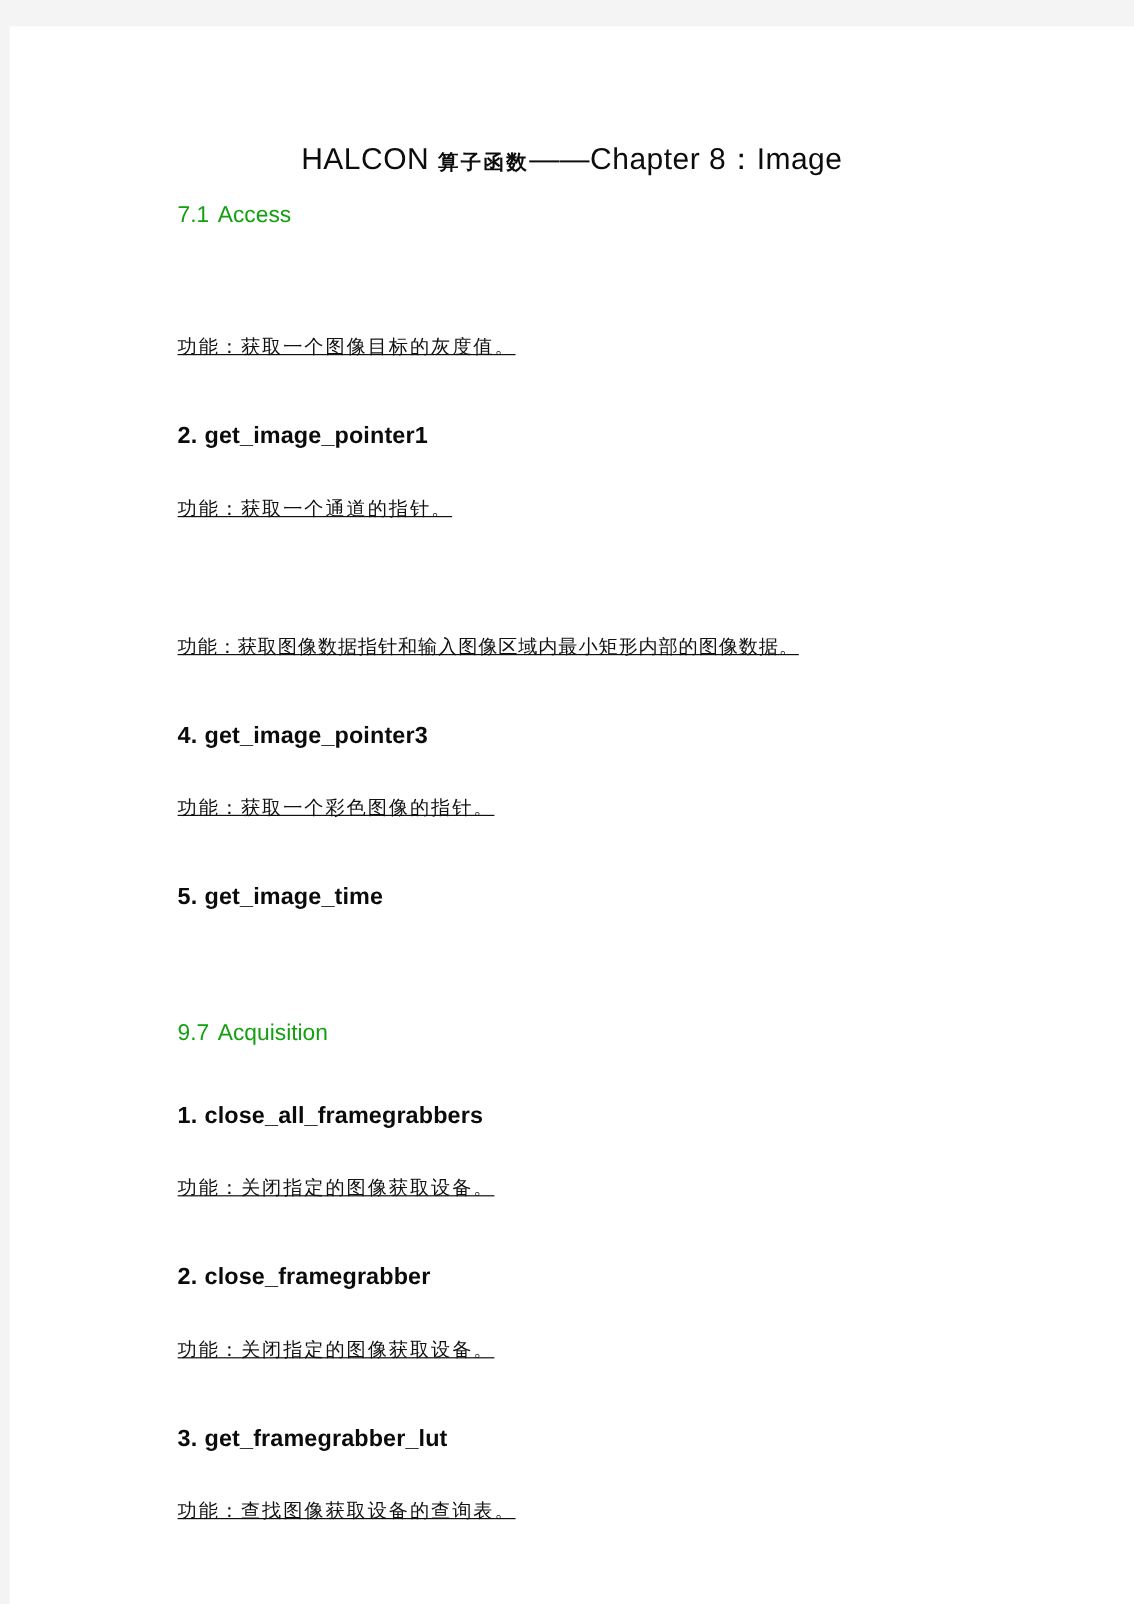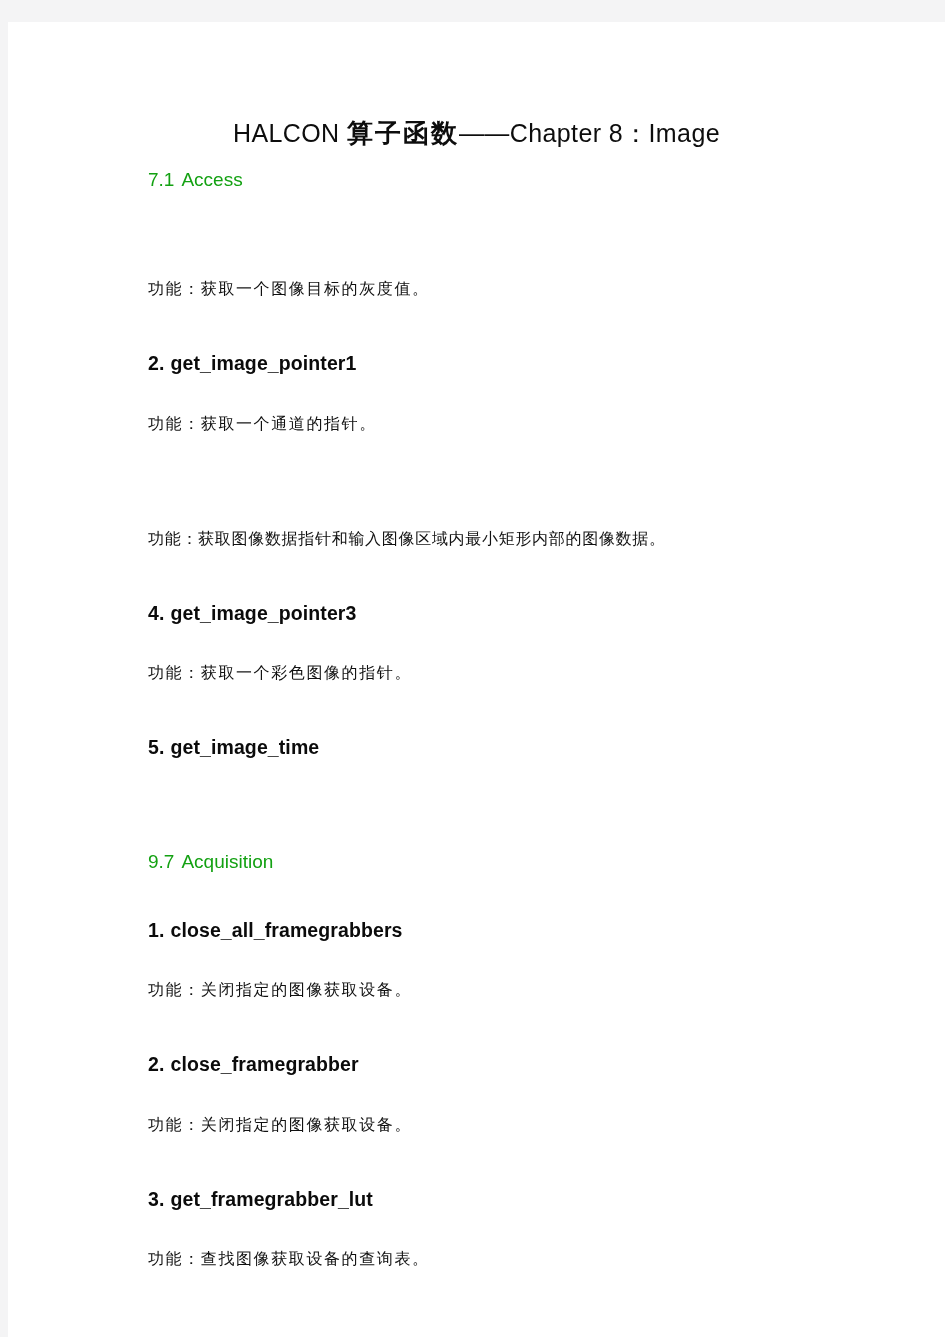--- a/index.html
+++ b/index.html
@@ -38,21 +38,21 @@
     padding: 0;
     position: absolute;
     left: 0;
     right: 0;
     top: 94px;
     white-space: nowrap;
   }
   .doc-title .cjk {
     font-family: Liberation Sans, sans-serif;
     font-weight: 700;
-    font-size: 26px;
+    font-size: 17px;
     letter-spacing: 2px;
   }
 
   
   .content {
     position: absolute;
     left: 140px;
     top: 148px;
     width: 760px;
   }
@@ -89,20 +89,21 @@
   
   .op-desc {
     font-family: "DejaVu Serif", "Liberation Serif", serif;
     font-size: 16px;
     font-weight: 400;
     color: #111111;
     margin: 0;
     padding: 0;
     line-height: 1.0;
     letter-spacing: 1.6px;
+    text-decoration: underline;
   }
   .op-desc.tight {
     letter-spacing: 0.7px;
   }
 
   
   .block-section { margin-top: 0; }
   .spacer-after-heading { height: 50px; }
   .spacer-name-to-desc { height: 42px; }
   .spacer-desc-to-name { height: 57px; }

